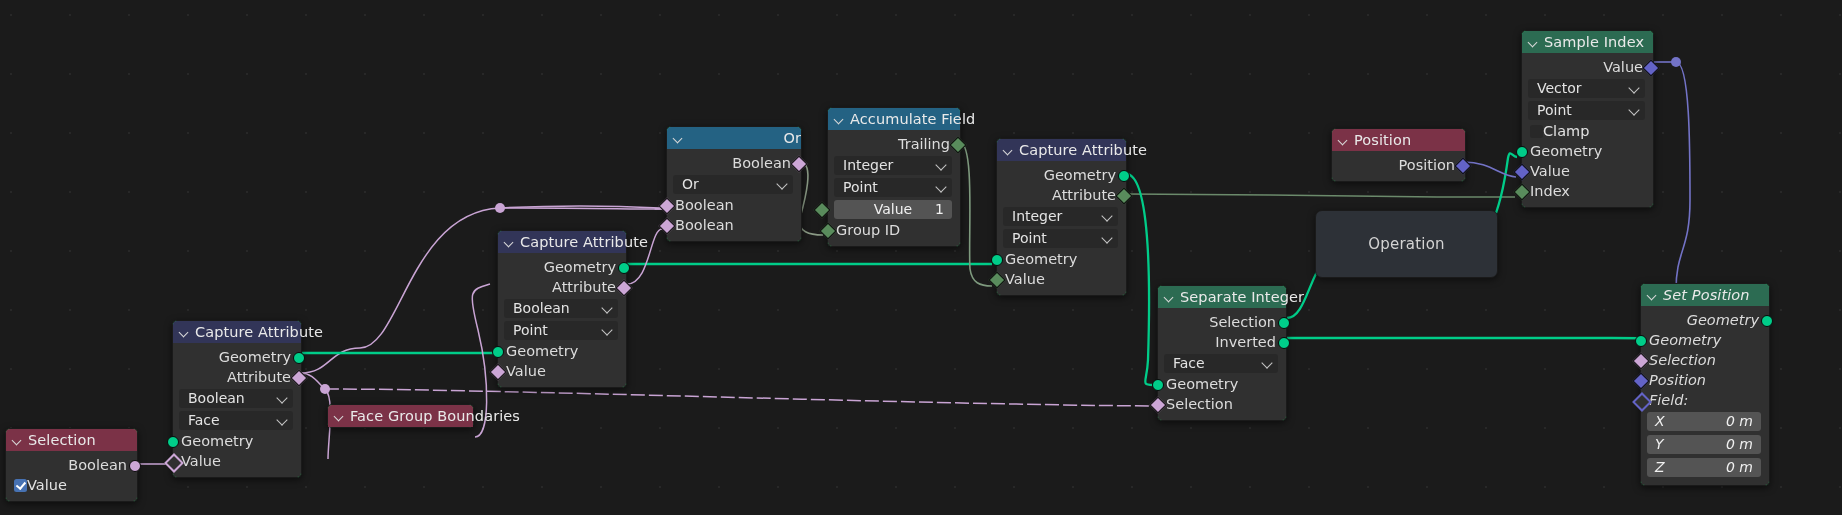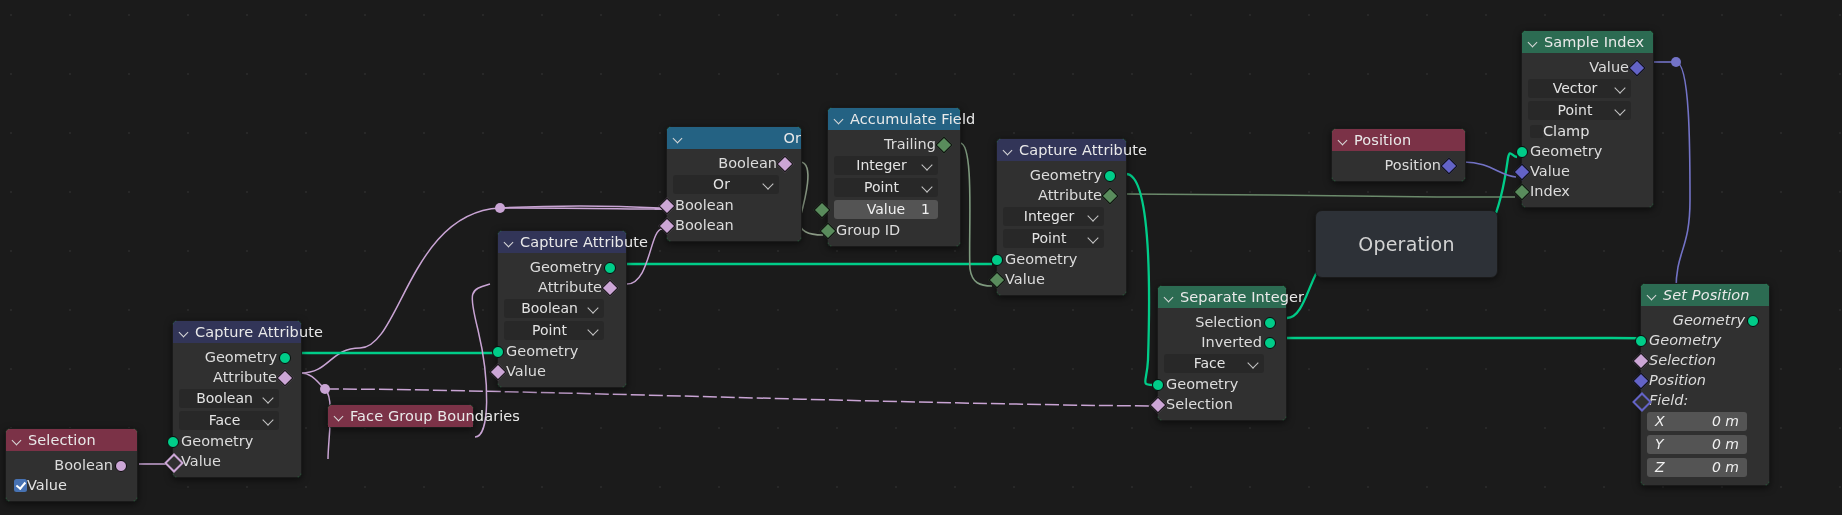--- a/index.html
+++ b/index.html
@@ -69,21 +69,21 @@
     width: 6px; height: 6px;
     border-right: 1.6px solid #d8d8d8;
     border-bottom: 1.6px solid #d8d8d8;
     transform: rotate(45deg);
   }
   .hdr-geo    { background: #2c6b52; }
   .hdr-attr   { background: #323558; }
   .hdr-conv   { background: #246283; justify-content: space-between; }
   .hdr-input  { background: #7b3247; }
   .body {
-    padding: 4px 16px 6px 0;
+    padding: 4px 2px 6px 0;
     background: #303030;
     border-radius: 0 0 4px 4px;
   }
   .row {
     position: relative;
     height: 20px;
     line-height: 20px;
     padding: 0 8px;
     white-space: nowrap;
     font-size: 14.5px;
@@ -104,21 +104,21 @@
   .sock.geo   { border-radius: 50%; background: #00cd89; border: 1px solid #0a0a0a; }
   .sock.field-bool,
   .sock.bool  { background: #cca6d6; border: 1px solid #0a0a0a; transform: rotate(45deg); }
   .sock.bool-round { border-radius: 50%; background: #cca6d6; border: 1px solid #0a0a0a; }
   .sock.int   { background: #598c5c; border: 1px solid #0a0a0a; transform: rotate(45deg); }
   .sock.vec   { background: #6363c7; border: 1px solid #0a0a0a; transform: rotate(45deg); }
   .sock.dia-hollow-vec { background: #303030; border: 2px solid #6363c7; transform: rotate(45deg); }
   .sock.dia-hollow-bool { background: #303030; border: 2px solid #cca6d6; transform: rotate(45deg); }
 
   
-  .wrow { padding: 1.5px 6px; text-align: center; }
+  .wrow { padding: 1.5px 6px; }
   .dropdown {
     position: relative;
     height: 19px;
     line-height: 19px;
     background: #282828;
     border-radius: 3px;
     padding: 0 18px 0 9px;
     font-size: 14px;
     color: #e3e3e3;
     white-space: nowrap;
@@ -182,21 +182,21 @@
     position: absolute;
     box-sizing: border-box;
     background: #2d3137;
     border: 1px solid #1a1a1a;
     border-radius: 7px;
     box-shadow: 0 2px 7px rgba(0,0,0,0.5);
     color: #d3d3d3;
     display: flex;
     align-items: center;
     justify-content: center;
-    font-size: 19px;
+    font-size: 15px;
     letter-spacing: 0.2px;
   }
 </style>
 </head>
 <body>
 
 <div id="canvas">
   <div id="dots"></div>
 
   <svg id="wires" width="1842" height="515" viewBox="0 0 1842 515">

